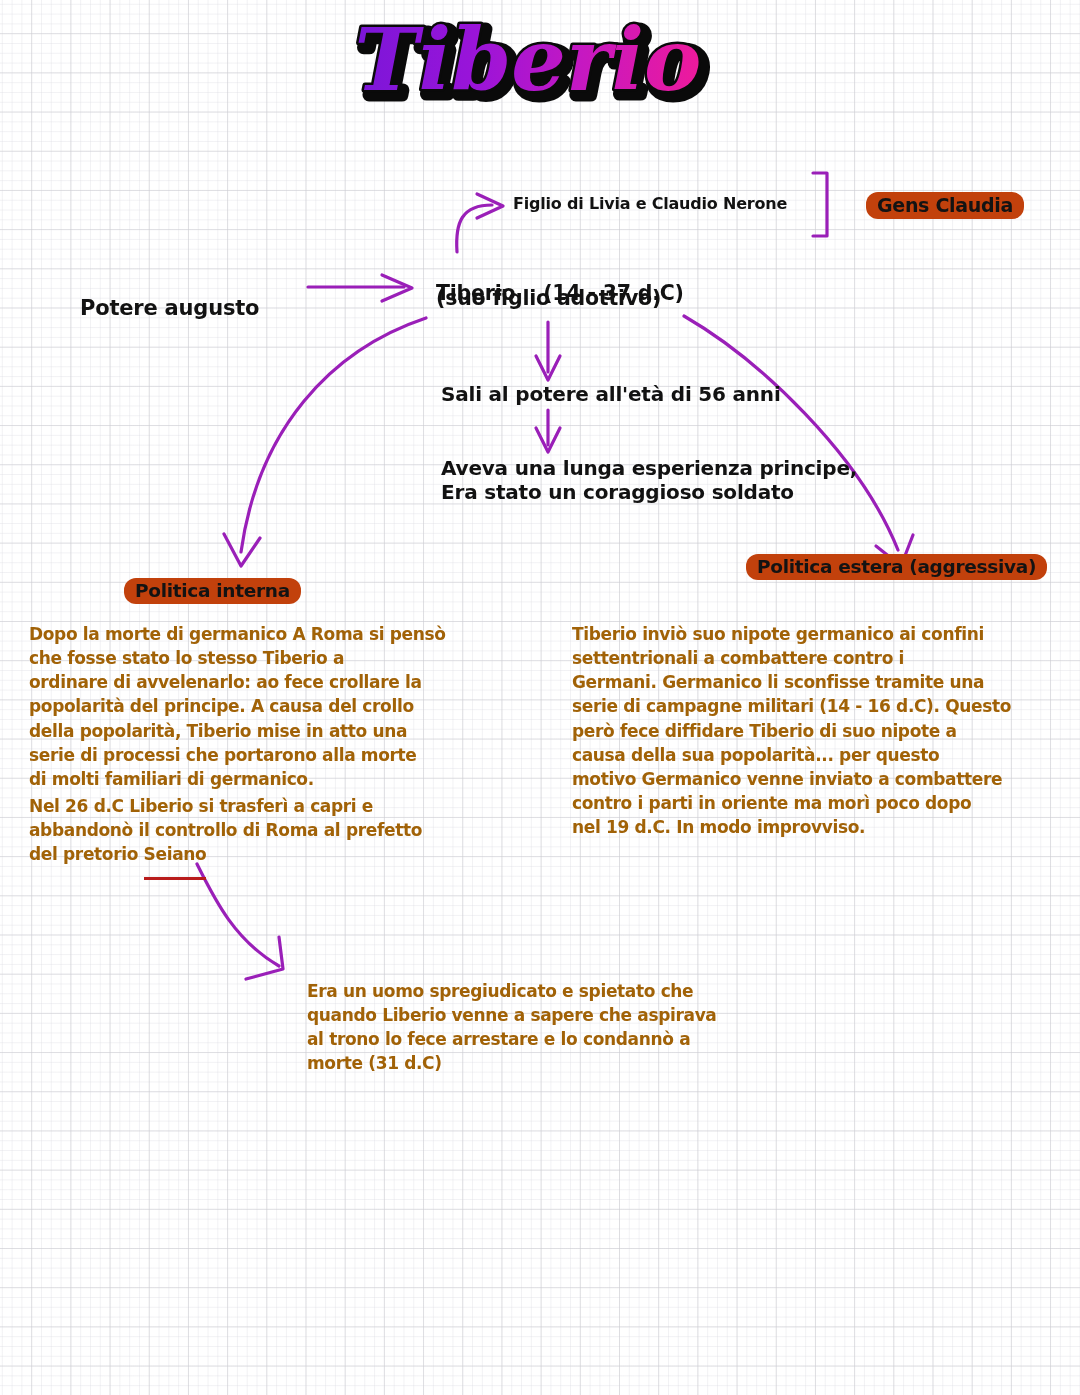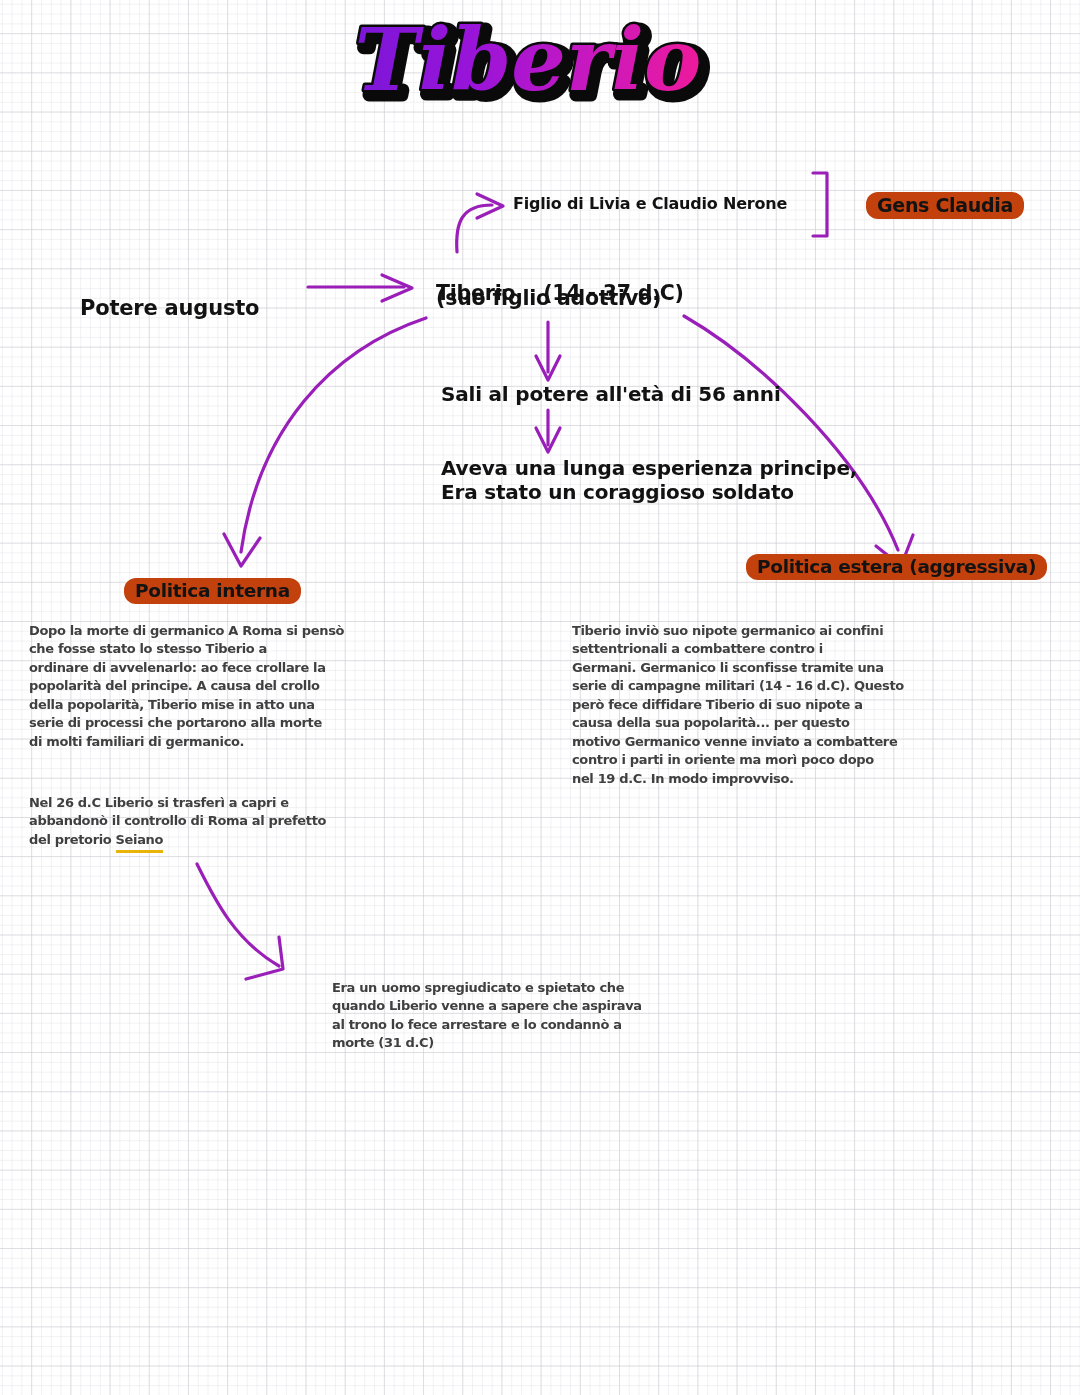--- a/index.html
+++ b/index.html
@@ -57,24 +57,24 @@
     color: #121212;
     font-family: "DejaVu Sans", sans-serif;
     font-weight: bold;
     letter-spacing: -0.2px;
     white-space: pre;
     line-height: 1.32;
   }
 
   .body-text {
     position: absolute;
-    color: #404040;
+    color: #a16207;
     font-family: "DejaVu Sans", sans-serif;
     font-weight: bold;
-    font-size: 13px;
+    font-size: 17px;
     line-height: 1.42;
     letter-spacing: -0.35px;
     white-space: pre-line;
   }
 
   
   #title-wrap {
     position: absolute;
     left: 318px;
     top: 4px;
@@ -92,22 +92,22 @@
     font-weight: bold;
     color: #131313;
     background: #c2410c;
     border-radius: 12px;
     padding: 2px 11px 3px 11px;
     letter-spacing: -0.3px;
     white-space: pre;
   }
 
   .underline-word {
-    border-bottom: 3px solid #eab308;
-    padding-bottom: 3px;
+    border-bottom: 3px solid #b91c1c;
+    padding-bottom: 13px;
   }
 </style>
 </head>
 <body>
 
 <div id="grid-bg"></div>
 
 <svg id="connectors" viewBox="0 0 1080 1395" width="1080" height="1395">
   <g fill="none" stroke="#9a1fb8" stroke-width="3.2" stroke-linecap="round" stroke-linejoin="round">
 
@@ -206,18 +206,18 @@
   <div class="body-text" style="left:572px; top:622px; width:500px;">Tiberio inviò suo nipote germanico ai confini
 settentrionali a combattere contro i
 Germani. Germanico li sconfisse tramite una
 serie di campagne militari (14 - 16 d.C). Questo
 però fece diffidare Tiberio di suo nipote a
 causa della sua popolarità... per questo
 motivo Germanico venne inviato a combattere
 contro i parti in oriente ma morì poco dopo
 nel 19 d.C. In modo improvviso.</div>
 
-  <div class="body-text" style="left:307px; top:979px; width:520px;margin-left:25px;">Era un uomo spregiudicato e spietato che
+  <div class="body-text" style="left:307px; top:979px; width:520px;">Era un uomo spregiudicato e spietato che
 quando Liberio venne a sapere che aspirava
 al trono lo fece arrestare e lo condannò a
 morte (31 d.C)</div>
 
 </div>
 
 </body></html>

